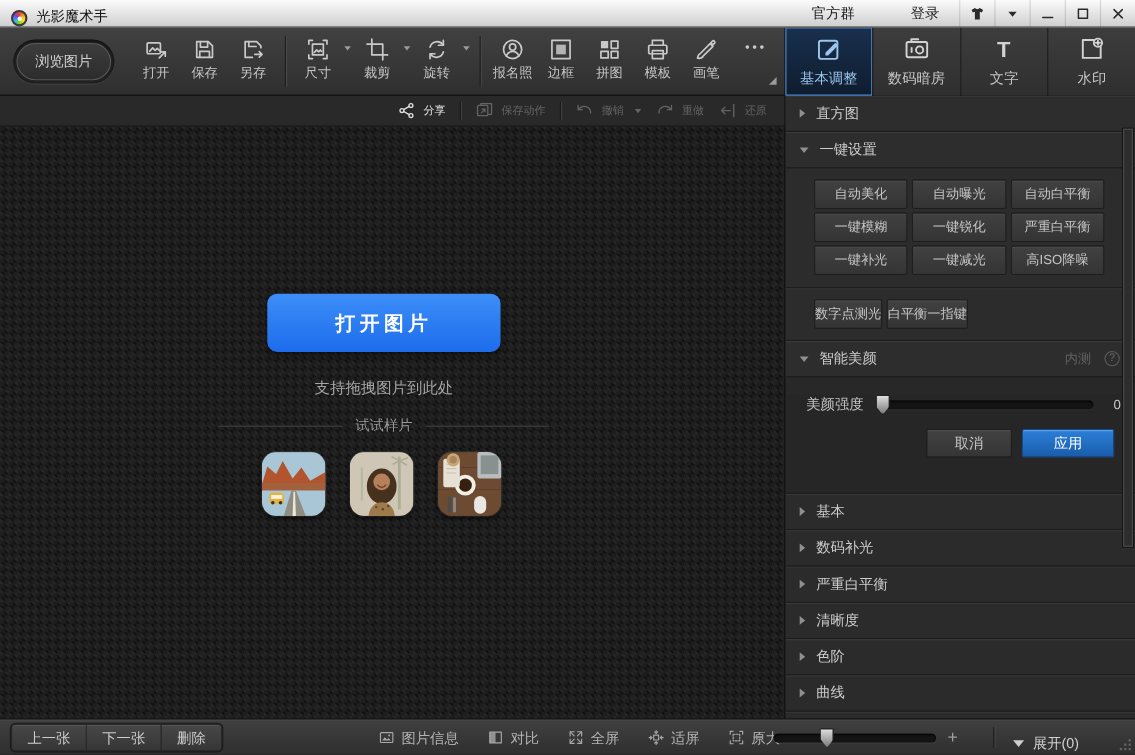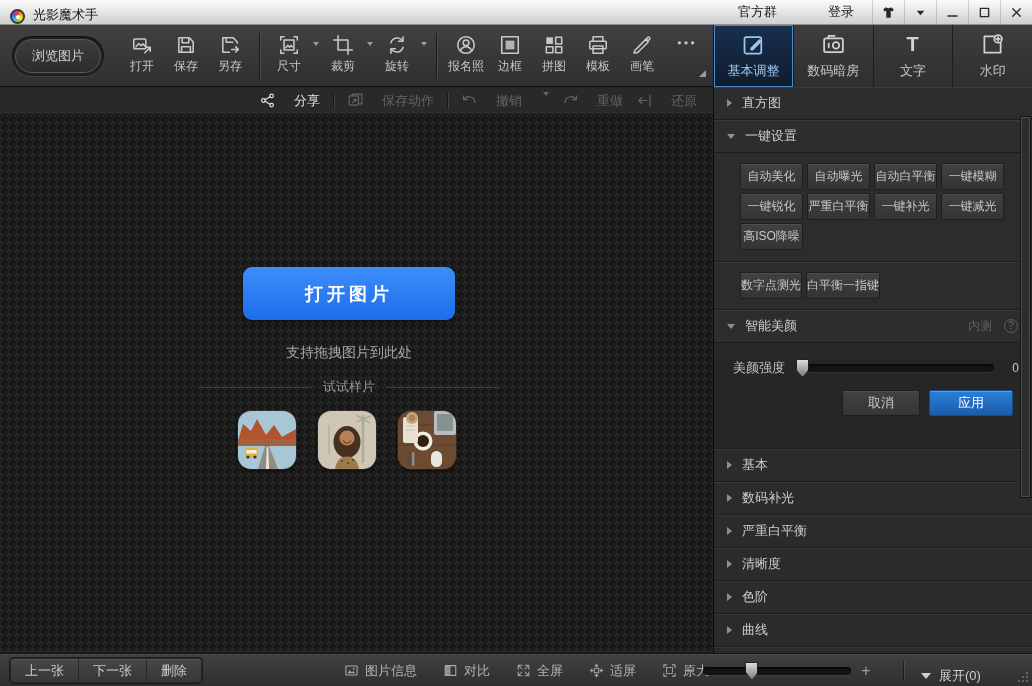--- a/index.html
+++ b/index.html
@@ -33,21 +33,21 @@
 
 #tabs{margin-left:auto;width:319px;height:62px;display:flex;border-left:1px solid #141414}
 .tab{flex:1;display:flex;flex-direction:column;align-items:center;justify-content:center;gap:5px;color:#c6c6c6;font-size:13px;border-left:1px solid #1d1d1d;background:linear-gradient(#3d3d3d,#2f2f2f)}
 .tab:first-child{border-left:none}
 .tab-icon{width:25px;height:25px;color:#d2d2d2}
 .tab.active{background:linear-gradient(#19304e,#0f1c2e);box-shadow:inset 0 0 0 1px #4c8ad0;color:#9cc6ee}
 .tab.active .tab-icon{color:#9cc6ee}
 
 
 #actionbar{position:absolute;left:0;top:87px;width:713px;height:28px;background:#292929;border-bottom:1px solid #171717;display:flex;align-items:center;justify-content:flex-end;padding-right:16px;gap:13px;z-index:8}
-.act{display:flex;gap:18px;font-size:13px}
+.act{display:flex;align-items:center;gap:7px;font-size:10px}
 .act .icon{width:17px;height:17px}
 .act.on{color:#e2e2e2}.act.on .icon{color:#e2e2e2}
 .act.off{color:#646464}.act.off .icon{color:#646464}
 .acaret{width:0;height:0;border-top:4px solid #646464;border-left:3.5px solid transparent;border-right:3.5px solid transparent;margin-left:3px}
 .asep{width:1px;height:16px;background:#1a1a1a;box-shadow:1px 0 0 #404040}
 
 
 #canvas{position:absolute;left:0;top:115px;width:713px;height:538px;background-color:#1e1e1e;background-image:linear-gradient(45deg,rgba(255,255,255,.035) 25%,transparent 25%,transparent 75%,rgba(255,255,255,.035) 75%),linear-gradient(45deg,rgba(0,0,0,.4) 25%,transparent 25%,transparent 75%,rgba(0,0,0,.4) 75%);background-size:8px 8px;background-position:0 0,4px 4px}
 #open-image-btn{position:absolute;left:243px;top:152px;width:212px;height:53px;border:none;border-radius:9px;background:linear-gradient(#3d8ef8,#1d6cec);color:#fff;font-size:18px;font-weight:bold;letter-spacing:4px;box-shadow:0 2px 6px rgba(0,0,0,.5)}
 #drag-hint{position:absolute;left:194px;top:229px;width:310px;text-align:center;color:#a6a6a6;font-size:14px}
@@ -58,21 +58,21 @@
 .thumb{width:58px;height:58px;border-radius:13px;overflow:hidden;box-shadow:0 0 0 1px rgba(255,255,255,.07),0 2px 5px rgba(0,0,0,.5)}
 .thumb svg{display:block;width:100%;height:100%}
 
 
 #panel{position:absolute;left:713px;top:87px;width:319px;height:566px;background:#282828;border-left:1px solid #0c0c0c;overflow:hidden;z-index:7}
 .phead{height:33px;display:flex;align-items:center;padding:0 14px 0 13px;background:#2d2d2d;border-bottom:1px solid #1c1c1c;box-shadow:inset 0 1px 0 #3a3a3a;position:relative;color:#cdcdcd;font-size:13px}
 .ptitle{margin-left:10px}
 .tri-r{width:0;height:0;border-left:5px solid #8f8f8f;border-top:4px solid transparent;border-bottom:4px solid transparent}
 .tri-d{width:0;height:0;border-top:5px solid #8f8f8f;border-left:4px solid transparent;border-right:4px solid transparent}
 #onekey-body{height:157px;background:#2c2c2c;border-bottom:1px solid #1c1c1c;padding-top:10px}
-.okgrid{display:grid;grid-template-columns:repeat(4,1fr);gap:3px 4px;margin:0 28px 0 26px}
+.okgrid{display:grid;grid-template-columns:repeat(3,1fr);gap:3px 4px;margin:0 28px 0 26px}
 .pbtn{height:27px;border:1px solid #1e1e1e;border-radius:2px;background:linear-gradient(#414141,#343434);box-shadow:inset 0 1px 0 #4e4e4e;color:#c6c6c6;font-size:12px;display:flex;align-items:center;justify-content:center;white-space:nowrap}
 .oksep{height:1px;background:#1d1d1d;box-shadow:0 1px 0 #3a3a3a;margin:11px 0 10px}
 .okextra{display:flex;gap:4px;margin:0 26px}
 .okextra .pbtn{padding:0 0}
 #beauty-body{height:90px;background:#262626;border-bottom:1px solid #1c1c1c}
 #beauty-beta{position:absolute;right:40px;color:#616161;font-size:12px}
 #beauty-help{position:absolute;right:14px;width:14px;height:14px;border:1px solid #5c5c5c;border-radius:50%;color:#6a6a6a;font-size:10px;line-height:12px;text-align:center}
 .beauty-slider-row{display:flex;align-items:center;margin:16px 13px 0 19px}
 #beauty-label{font-size:13px;color:#c6c6c6;width:64px;flex:none}
 .slider{position:relative;height:8px;border-radius:4px;background:#141414;box-shadow:inset 0 1px 2px #000,0 1px 0 rgba(255,255,255,.06)}

